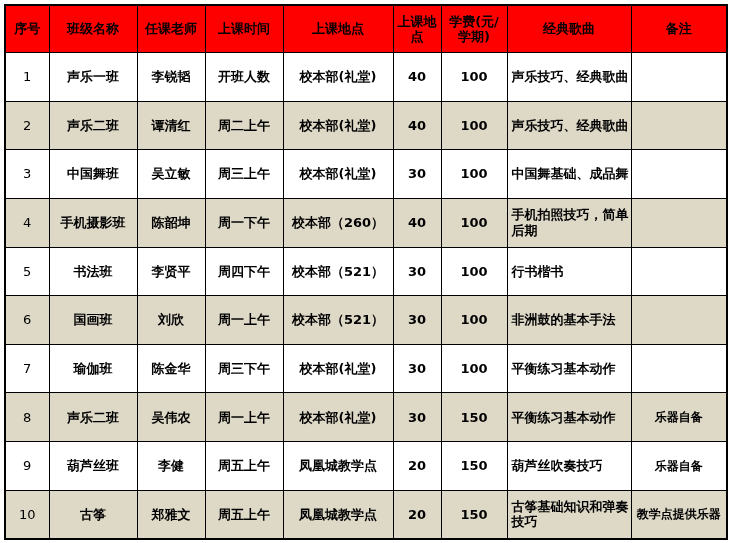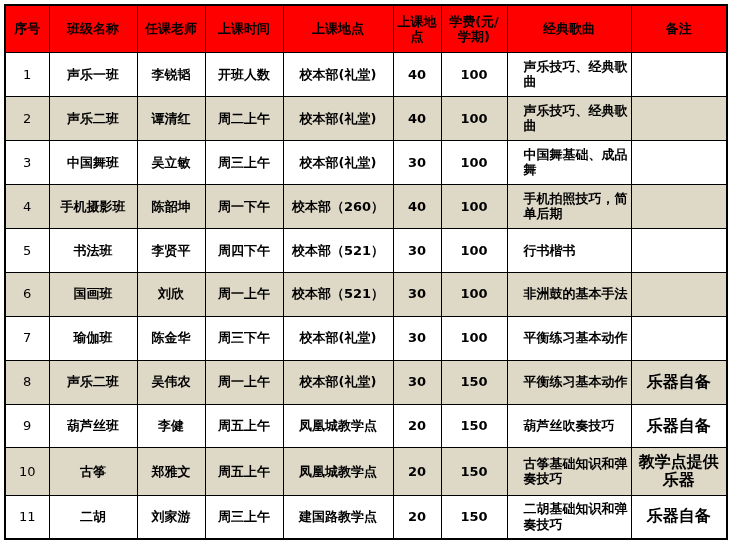--- a/index.html
+++ b/index.html
@@ -61,24 +61,24 @@
   tbody td.c-fee,
   tbody td.c-remark {
     font-weight: bold;
   }
   tbody td.c-no {
     font-weight: normal;
   }
   tbody td.c-content {
     font-weight: bold;
     text-align: left;
-    padding-left: 16px;
+    padding-left: 4px;
   }
   tbody td.c-remark {
-    font-size: 16px;
+    font-size: 12px;
   }
   
   col.w-no      { width: 44px; }
   col.w-name    { width: 88px; }
   col.w-teacher { width: 68px; }
   col.w-time    { width: 78px; }
   col.w-place   { width: 110px; }
   col.w-count   { width: 48px; }
   col.w-fee     { width: 66px; }
   col.w-content { width: 124px; }
@@ -217,26 +217,15 @@
         <td class="c-no">10</td>
         <td class="c-name">古筝</td>
         <td class="c-teacher">郑雅文</td>
         <td class="c-time">周五上午</td>
         <td class="c-place">凤凰城教学点</td>
         <td class="c-count">20</td>
         <td class="c-fee">150</td>
         <td class="c-content">古筝基础知识和弹奏技巧</td>
         <td class="c-remark">教学点提供乐器</td>
       </tr>
-      <tr class="odd">
-        <td class="c-no">11</td>
-        <td class="c-name">二胡</td>
-        <td class="c-teacher">刘家游</td>
-        <td class="c-time">周三上午</td>
-        <td class="c-place">建国路教学点</td>
-        <td class="c-count">20</td>
-        <td class="c-fee">150</td>
-        <td class="c-content">二胡基础知识和弹奏技巧</td>
-        <td class="c-remark">乐器自备</td>
-      </tr>
     </tbody>
   </table>
 </div>
 
 </body></html>

